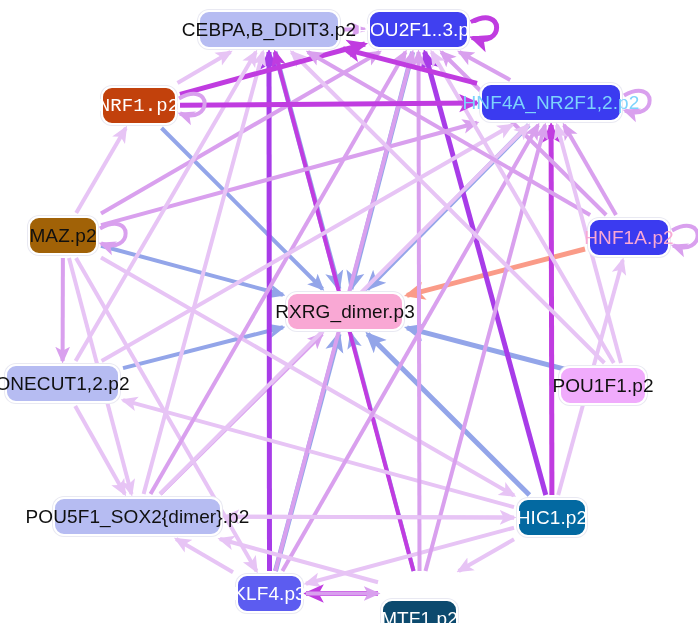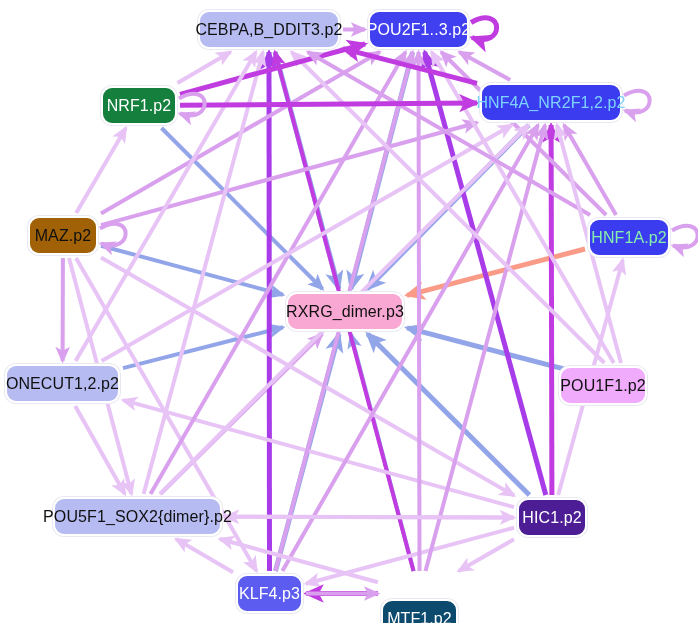--- a/index.html
+++ b/index.html
@@ -26,21 +26,21 @@
   }
   .node {
     position: absolute;
     box-sizing: border-box;
     display: flex;
     align-items: center;
     justify-content: center;
     border-radius: 11px;
     border: 2px solid #ffffff;
     box-shadow: 0 0 0 1px #e9e9f2;
-    font-size: 16px;
+    font-size: 19px;
     letter-spacing: 0.1px;
     white-space: nowrap;
     z-index: 5;
   }
   .node-label {
     pointer-events: none;
   }
 </style>
 </head>
 <body>
@@ -128,45 +128,45 @@
       <path d="M 100 228.5 C 134 209.5, 134 255.5, 101 243.5" fill="none" stroke="#D9A0EE" stroke-width="4" marker-end="url(#mD9A0EE)"></path>
       <path d="M 672 230.5 C 706 211.5, 706 257.5, 673 245.5" fill="none" stroke="#D9A0EE" stroke-width="4" marker-end="url(#mD9A0EE)"></path>
     </svg>
   <div id="node-layer">
       <div class="node" style="left: 198px; top: 10px; width: 142px; height: 39px; background: rgb(182, 188, 242); color: rgb(16, 16, 16);">
         <span class="node-label">CEBPA,B_DDIT3.p2</span>
       </div>
       <div class="node" style="left: 368px; top: 10px; width: 101px; height: 39px; background: rgb(64, 64, 240); color: rgb(255, 255, 255);">
         <span class="node-label">POU2F1..3.p2</span>
       </div>
-      <div class="node" style="left: 101px; top: 86px; width: 76px; height: 39px; background: #15803d; color: rgb(255, 255, 255);">
+      <div class="node" style="left: 101px; top: 86px; width: 76px; height: 39px; background: #c2410c; color: rgb(255, 255, 255); font-family: Liberation Mono, monospace;">
         <span class="node-label">NRF1.p2</span>
       </div>
       <div class="node" style="left: 480px; top: 83px; width: 142px; height: 39px; background: rgb(59, 59, 240); color: #7dd3fc;">
         <span class="node-label">HNF4A_NR2F1,2.p2</span>
       </div>
       <div class="node" style="left: 28px; top: 216px; width: 70px; height: 39px; background: #a16207; color: rgb(16, 16, 16);">
         <span class="node-label">MAZ.p2</span>
       </div>
-      <div class="node" style="left: 588px; top: 218px; width: 82px; height: 39px; background: rgb(59, 59, 240); color: #86efac;">
+      <div class="node" style="left: 588px; top: 218px; width: 82px; height: 39px; background: rgb(59, 59, 240); color: #f9a8d4;">
         <span class="node-label">HNF1A.p2</span>
       </div>
       <div class="node" style="left: 286px; top: 292px; width: 118px; height: 39px; background: #f9a8d4; color: rgb(16, 16, 16);">
         <span class="node-label">RXRG_dimer.p3</span>
       </div>
       <div class="node" style="left: 5px; top: 364px; width: 115px; height: 39px; background: rgb(182, 188, 242); color: rgb(16, 16, 16);">
         <span class="node-label">ONECUT1,2.p2</span>
       </div>
       <div class="node" style="left: 559px; top: 366px; width: 88px; height: 39px; background: #f0abfc; color: rgb(16, 16, 16);">
         <span class="node-label">POU1F1.p2</span>
       </div>
       <div class="node" style="left: 53px; top: 497px; width: 169px; height: 39px; background: rgb(182, 188, 242); color: rgb(16, 16, 16);">
         <span class="node-label">POU5F1_SOX2{dimer}.p2</span>
       </div>
-      <div class="node" style="left: 517px; top: 498px; width: 70px; height: 39px; background: #4c1d95; color: rgb(255, 255, 255); align-items: center;">
+      <div class="node" style="left: 517px; top: 498px; width: 70px; height: 39px; background: #0369a1; color: rgb(255, 255, 255); align-items: center;">
         <span class="node-label">HIC1.p2</span>
       </div>
       <div class="node" style="left: 236px; top: 574px; width: 67px; height: 39px; background: rgb(92, 92, 240); color: rgb(255, 255, 255);">
         <span class="node-label">KLF4.p3</span>
       </div>
       <div class="node" style="left: 381px; top: 599px; width: 77px; height: 39px; background: #0c4a6e; color: rgb(255, 255, 255);">
         <span class="node-label">MTF1.p2</span>
       </div>
     </div>
 </div>

